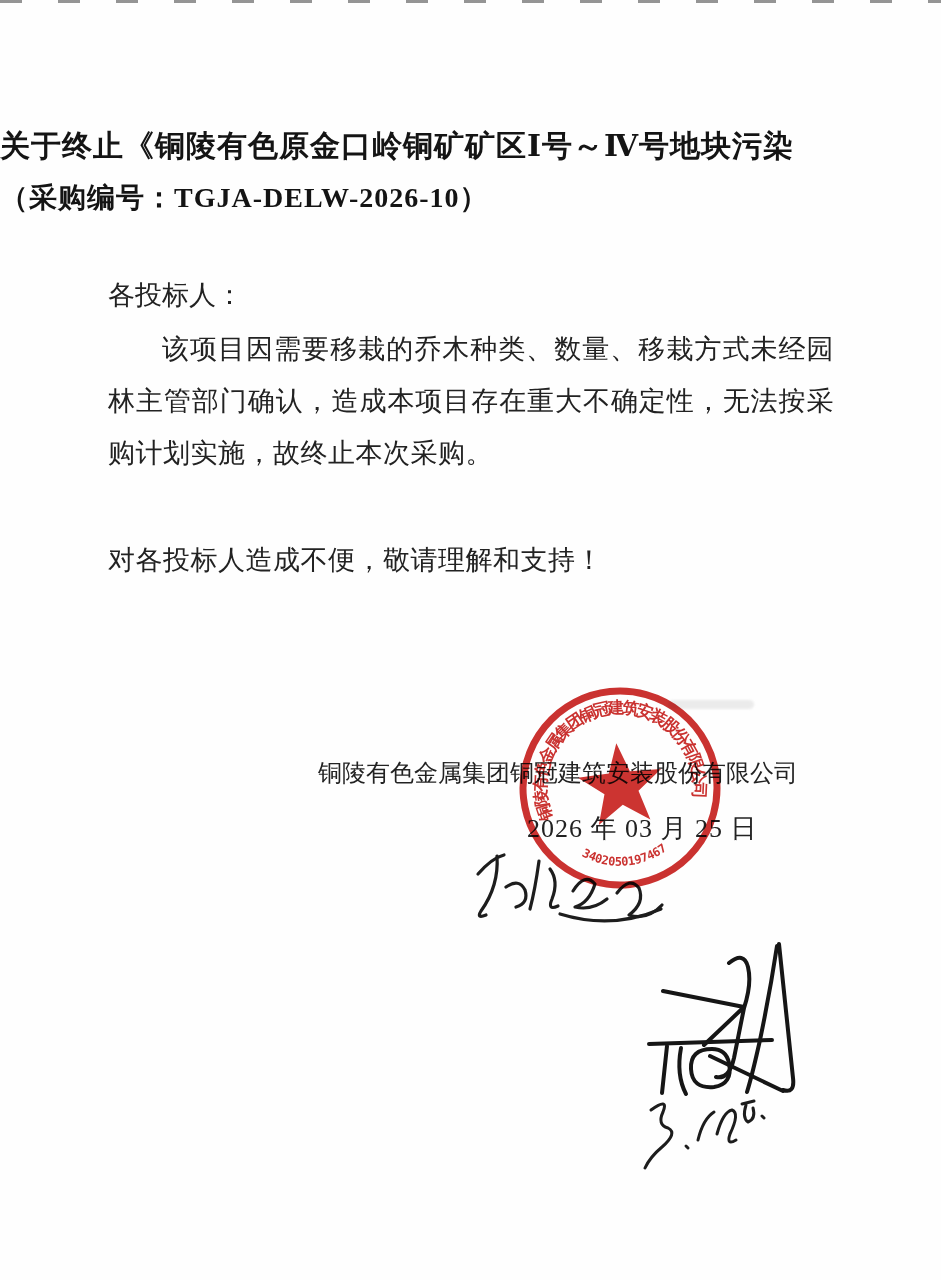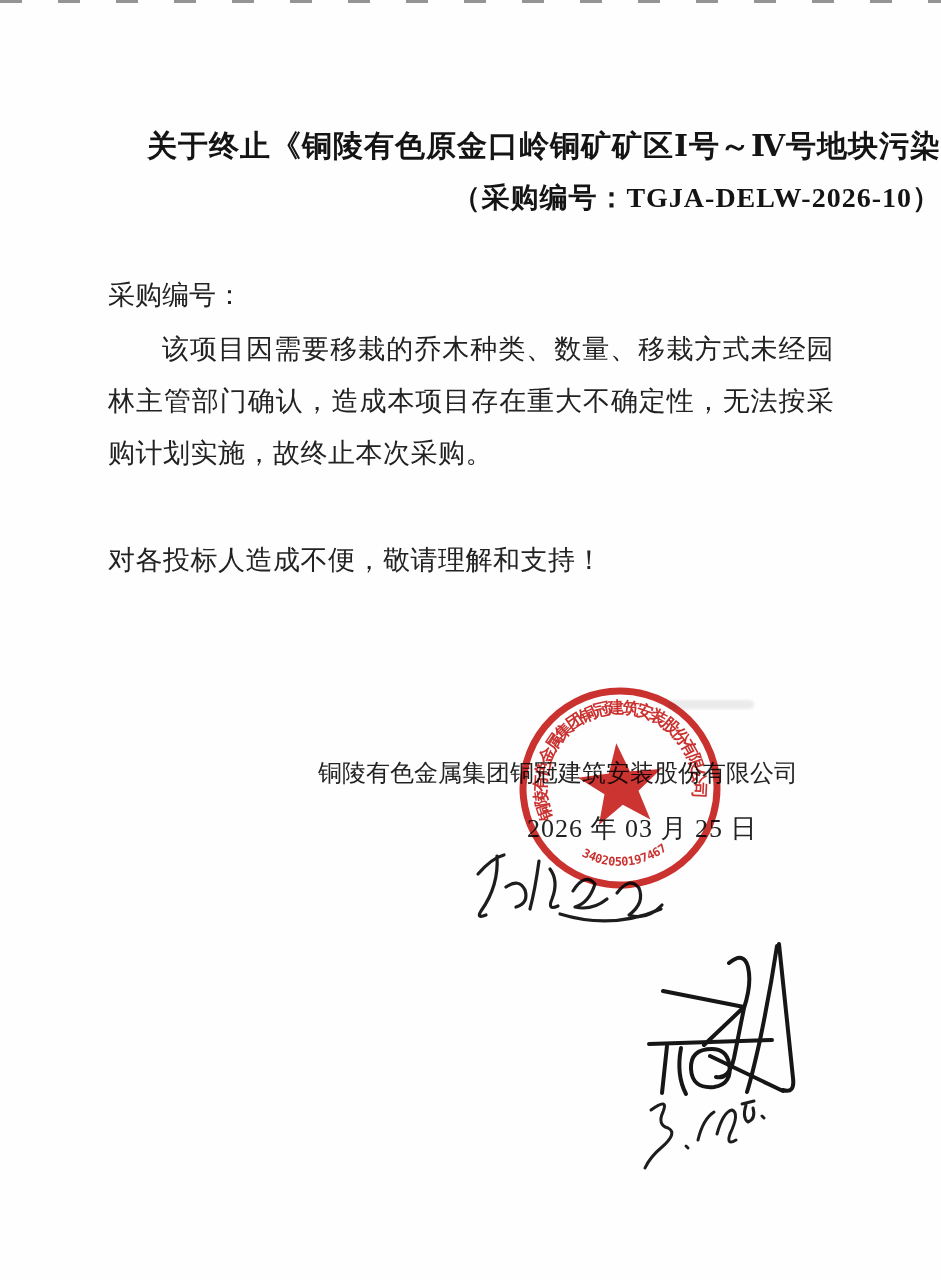--- a/index.html
+++ b/index.html
@@ -12,25 +12,25 @@
   
   .scan-edge{
     position:absolute;top:0;left:0;width:941px;height:3px;opacity:.5;
     background:repeating-linear-gradient(90deg,#2b2b2b 0 22px,transparent 22px 58px);
   }
   .smudge{
     position:absolute;left:668px;top:700px;width:86px;height:9px;
     background:#dcdcdc;border-radius:5px;opacity:.55;filter:blur(1px);
   }
   .title-block{
-    position:absolute;top:120px;left:0;width:941px;text-align:right;
+    position:absolute;top:120px;left:0;width:941px;text-align:left;
     font-weight:700;color:#141414;
   }
   .title-line{line-height:52px;font-size:30px;letter-spacing:1px;}
-  .title-line.small{font-size:28px;letter-spacing:1px;padding-left:12px;}
+  .title-line.small{font-size:28px;letter-spacing:1px;}
   .salutation{
     position:absolute;top:279px;left:108px;font-size:27px;line-height:32px;color:#222;
   }
   .para{
     position:absolute;left:108px;width:726px;font-size:27px;line-height:52px;
     color:#222;text-align:justify;letter-spacing:.5px;
   }
   .para.p1{top:323px;text-indent:2em;}
   .para.p2{top:534px;text-align:left;}
   .company-line{
@@ -55,21 +55,21 @@
 <div class="page">
 
   <div class="scan-edge"></div>
   <div class="smudge"></div>
 
   <div class="title-block">
     <div class="title-line">关于终止《铜陵有色原金口岭铜矿矿区Ⅰ号～Ⅳ号地块污染</div>
     <div class="title-line small">（采购编号：TGJA-DELW-2026-10）</div>
   </div>
 
-  <div class="salutation">采购编号：</div>
+  <div class="salutation">各投标人：</div>
 
   <div class="para p2">对各投标人造成不便，敬请理解和支持！</div>
 
   <div class="para p1">该项目因需要移栽的乔木种类、数量、移栽方式未经园林主管部门确认，造成本项目存在重大不确定性，无法按采购计划实施，故终止本次采购。</div>
 
   <div class="company-line">铜陵有色金属集团铜冠建筑安装股份有限公司</div>
 
   <div class="date-line">2026 年 03 月 25 日</div>
 
   <svg class="sig-svg sig1" viewBox="455 840 225 100" xmlns="http://www.w3.org/2000/svg">

